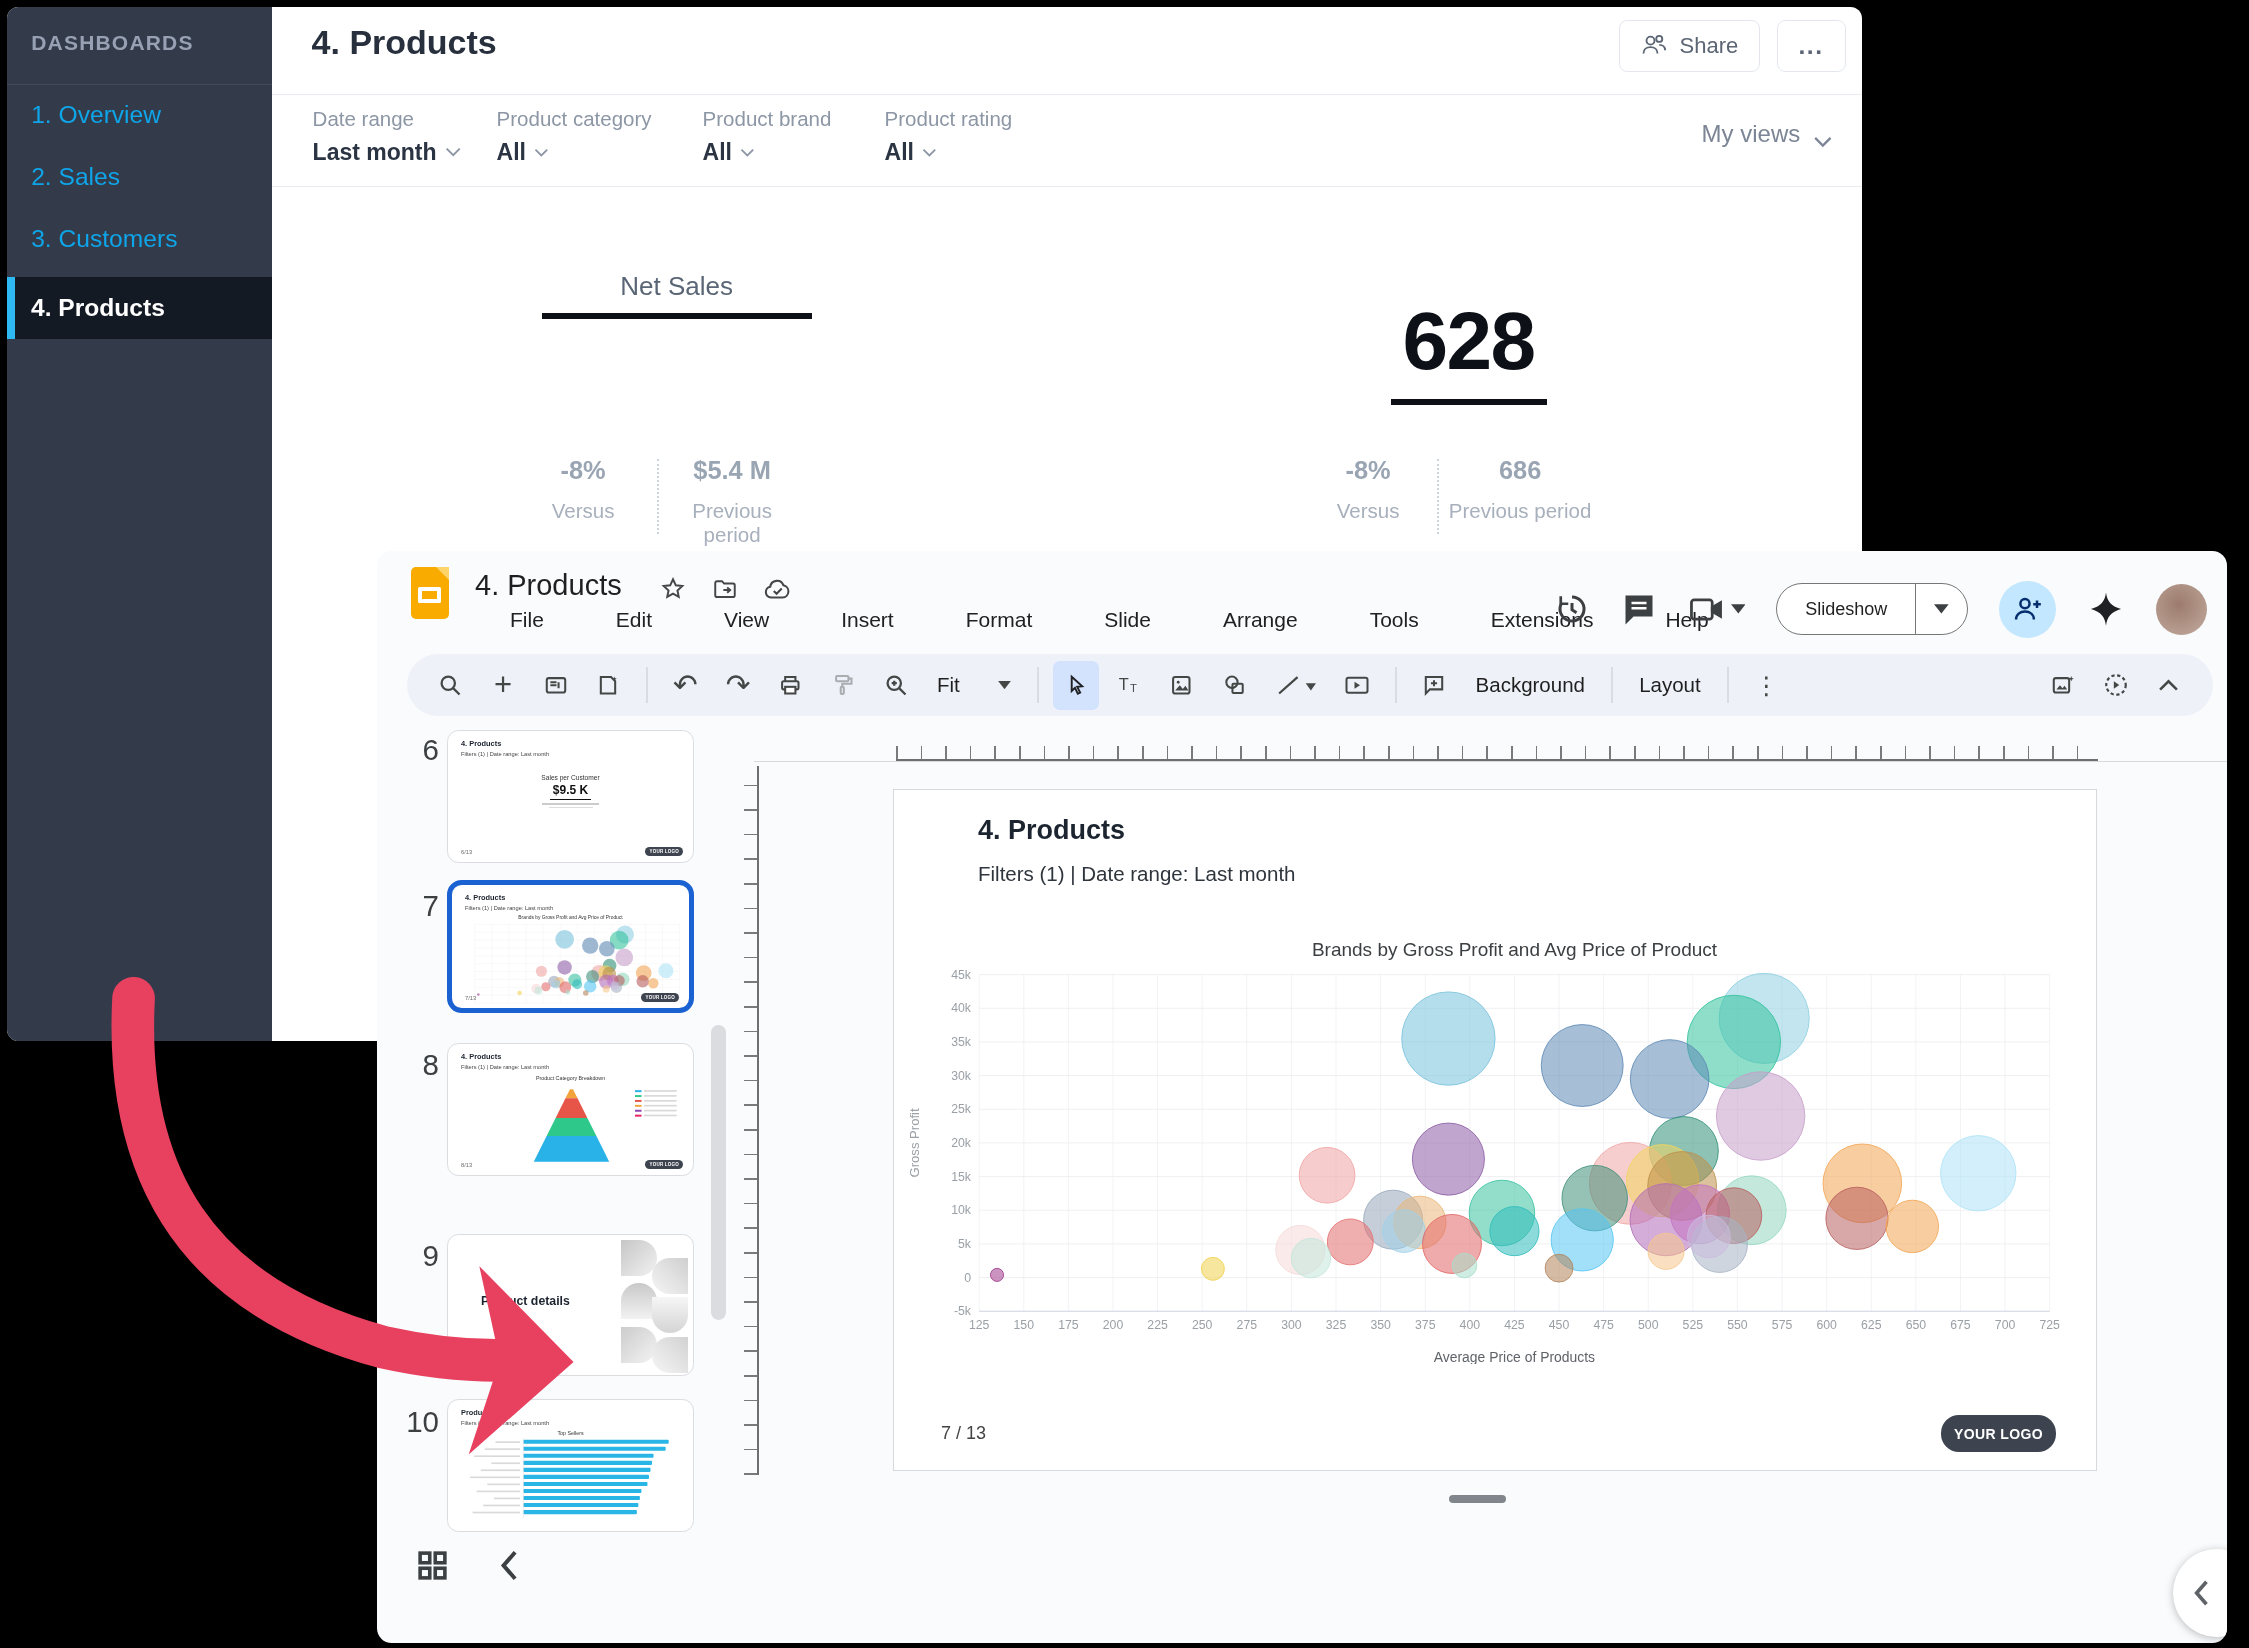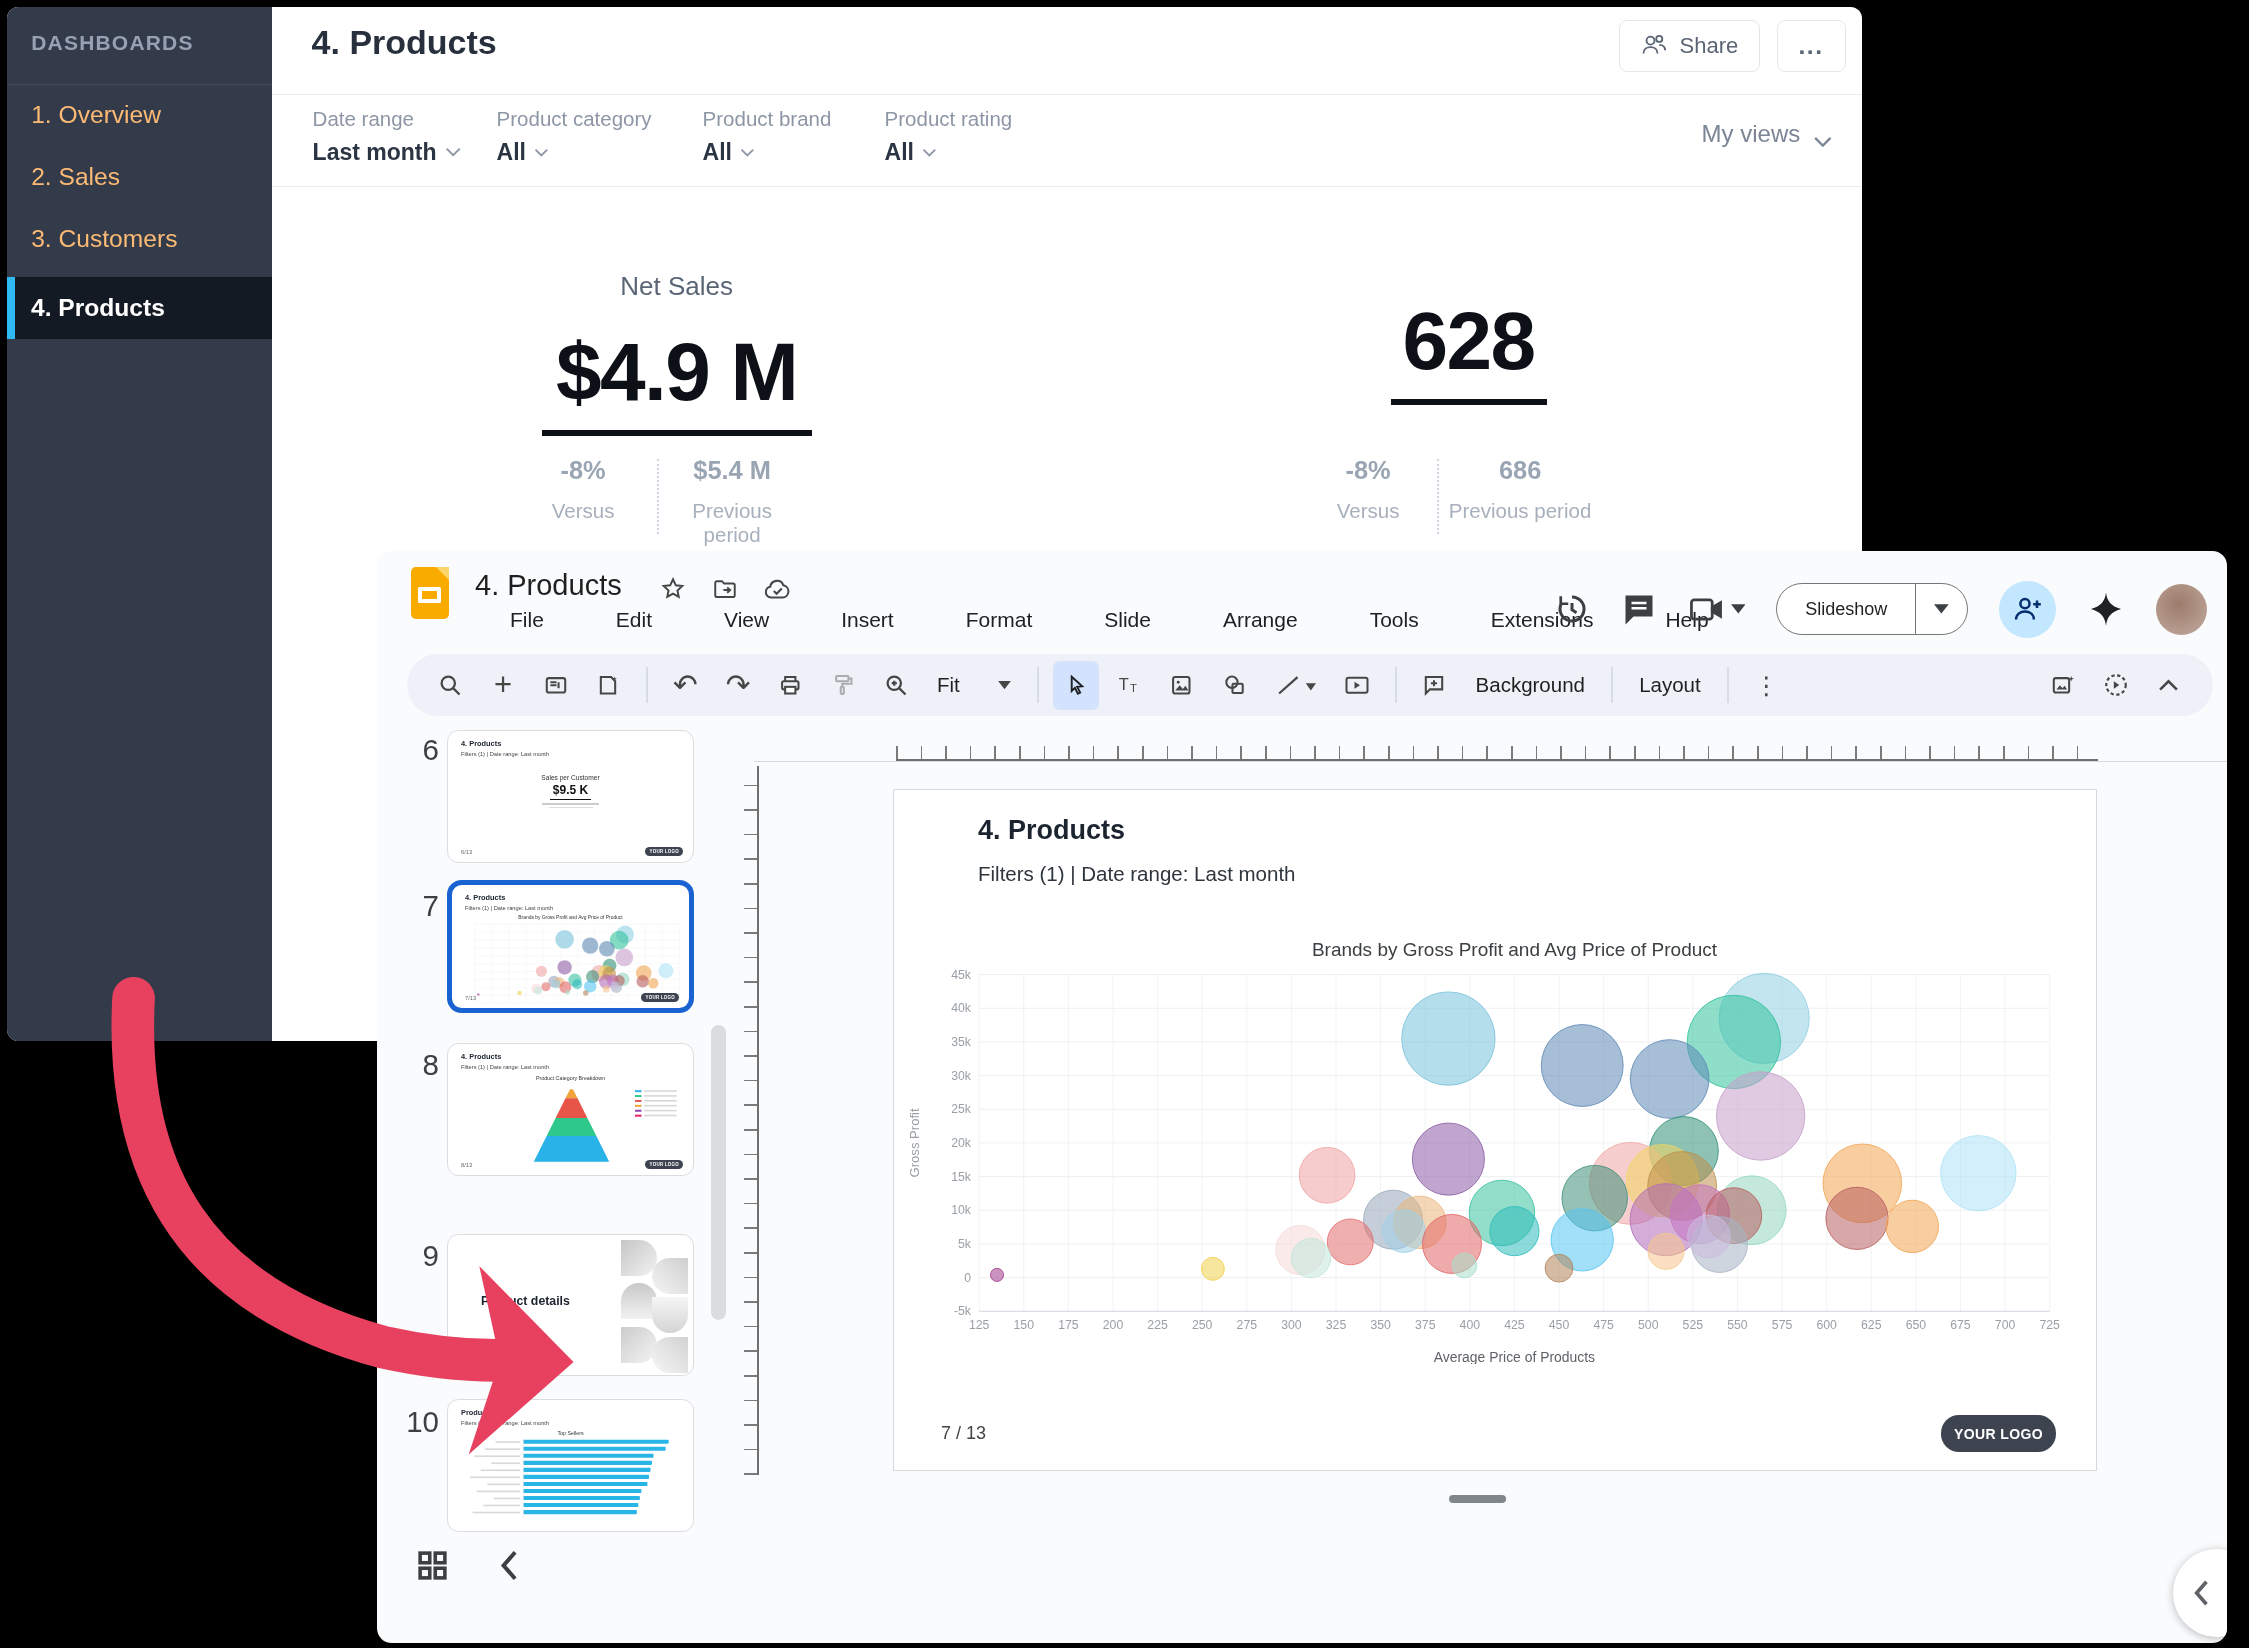--- a/index.html
+++ b/index.html
@@ -6,21 +6,21 @@
   html,body { background:#000; }
   body { font-family:"Liberation Sans", sans-serif; }
   .stage { position:relative; width:2250px; height:1649px; background:#000; overflow:hidden; }
   .abs { position:absolute; }
 
   
   .dash { left:6.6px; top:6.6px; width:1855px; height:1034px; background:#fff; border-radius:11.5px; overflow:hidden; }
   .dash-sidebar { left:0; top:0; width:265px; height:1034px; background:#333b4b; }
   .dash-sb-title { left:24.6px; top:24.6px; font-size:21px; font-weight:700; letter-spacing:1.2px; color:#97a1b3; }
   .dash-sb-div { left:0; top:77px; width:265px; height:0; border-top:1.6px solid #424b5b; }
-  .dash-item { left:0; width:265px; height:52px; color:#fdba74; font-size:24.6px; line-height:52px; padding-left:24.6px; cursor:pointer; }
+  .dash-item { left:0; width:265px; height:52px; color:#0ea5e9; font-size:24.6px; line-height:52px; padding-left:24.6px; cursor:pointer; }
   .dash-item.active { background:#141a24; height:62px; line-height:62px; color:#fff; font-weight:700; border-left:8.2px solid #2fb9f2; padding-left:16.4px; }
   .dash-title { left:305px; top:16.4px; font-size:34px; font-weight:700; color:#28303d; }
   .btn-outline { border:1.6px solid #e3e7ed; border-radius:8.2px; background:#fff; display:flex; align-items:center; justify-content:center; gap:11.5px; color:#5b6574; font-size:22px; cursor:pointer; }
   .dash-share { left:1612px; top:13px; width:141px; height:52px; }
   .dash-more { left:1770px; top:13px; width:69px; height:52px; font-size:24.6px; letter-spacing:1.6px; font-weight:700; }
   .dash-div1 { left:265px; top:87px; width:1590px; border-top:1.6px solid #e9edf2; }
   .dash-div2 { left:265px; top:179px; width:1590px; border-top:1.6px solid #e9edf2; }
   .filter { top:100px; }
   .filter .flabel { font-size:20.5px; color:#8c96a5; }
   .filter .fvalue { margin-top:8.2px; font-size:23px; font-weight:700; color:#2b3442; display:flex; align-items:center; gap:8.2px; cursor:pointer; }
@@ -167,21 +167,20 @@
     <div class="abs myviews">
       <span>My views</span>
       <svg class="icon" width="19.7" height="11.5" viewBox="0 0 20 12" fill="none" stroke="#7b8595" stroke-width="2.4">
           <path d="M2 2l8 8 8-8"></path>
         </svg>
     </div>
     <div class="abs dash-div2"></div>
 
     <div class="abs kpi" style="left:383px">
       <div class="klabel">Net Sales</div>
-      <div class="kvalue">$4.9 M</div>
       <div class="kline" style="width:270px"></div>
     </div>
     <div class="abs kpi-stats" style="left:519px; width:115px">
       <div class="big">-8%</div>
       <div class="small">Versus</div>
     </div>
     <div class="abs kdots" style="left:650px"></div>
     <div class="abs kpi-stats" style="left:660px; width:131px">
       <div class="big">$5.4 M</div>
       <div class="small">Previous period</div>

